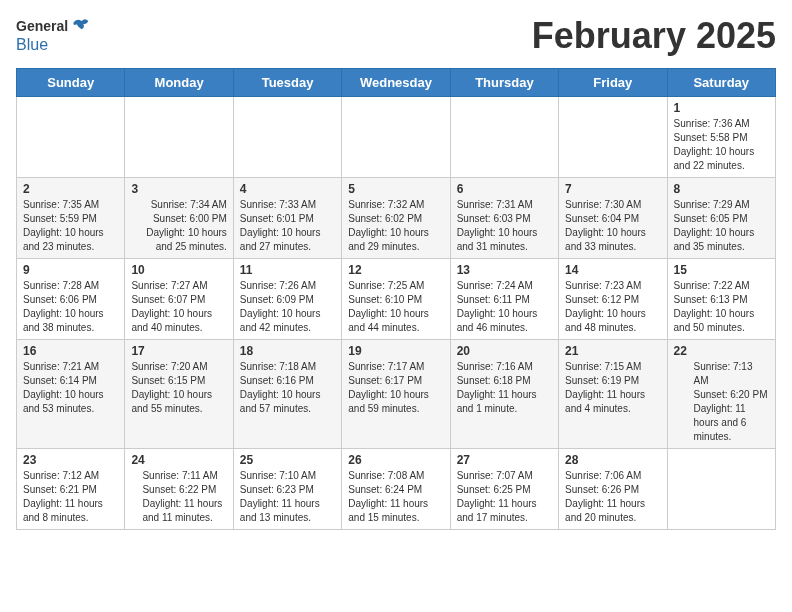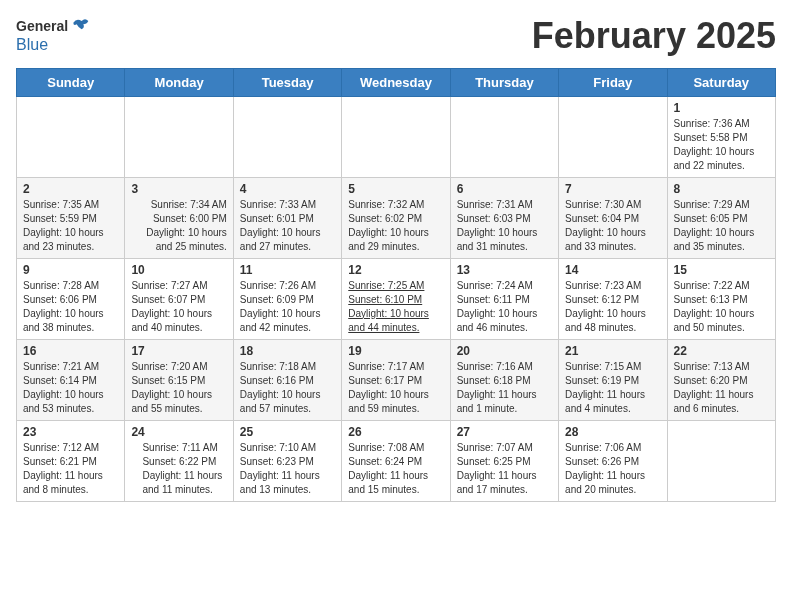--- a/index.html
+++ b/index.html
@@ -201,21 +201,21 @@
 Daylight: 10 hours and 40 minutes.</div>
         </td>
         <td>
           <span class="day-num">11</span>
           <div class="day-info" style="white-space: pre-line;">Sunrise: 7:26 AM
 Sunset: 6:09 PM
 Daylight: 10 hours and 42 minutes.</div>
         </td>
         <td>
           <span class="day-num">12</span>
-          <div class="day-info" style="white-space: pre-line; text-decoration: underline;">Sunrise: 7:25 AM
+          <div class="day-info" style="white-space: pre-line;">Sunrise: 7:25 AM
 Sunset: 6:10 PM
 Daylight: 10 hours and 44 minutes.</div>
         </td>
         <td>
           <span class="day-num">13</span>
           <div class="day-info" style="white-space: pre-line;">Sunrise: 7:24 AM
 Sunset: 6:11 PM
 Daylight: 10 hours and 46 minutes.</div>
         </td>
         <td>
@@ -263,21 +263,21 @@
 Daylight: 11 hours and 1 minute.</div>
         </td>
         <td>
           <span class="day-num">21</span>
           <div class="day-info" style="white-space: pre-line;">Sunrise: 7:15 AM
 Sunset: 6:19 PM
 Daylight: 11 hours and 4 minutes.</div>
         </td>
         <td>
           <span class="day-num">22</span>
-          <div class="day-info" style="white-space: pre-line;">Sunrise: 7:13 AM
+          <div class="day-info" style="white-space: pre-line; margin-left: 20px;">Sunrise: 7:13 AM
 Sunset: 6:20 PM
 Daylight: 11 hours and 6 minutes.</div>
         </td>
       </tr>
       <tr>
         <td>
           <span class="day-num">23</span>
           <div class="day-info" style="white-space: pre-line;">Sunrise: 7:12 AM
 Sunset: 6:21 PM
 Daylight: 11 hours and 8 minutes.</div>

